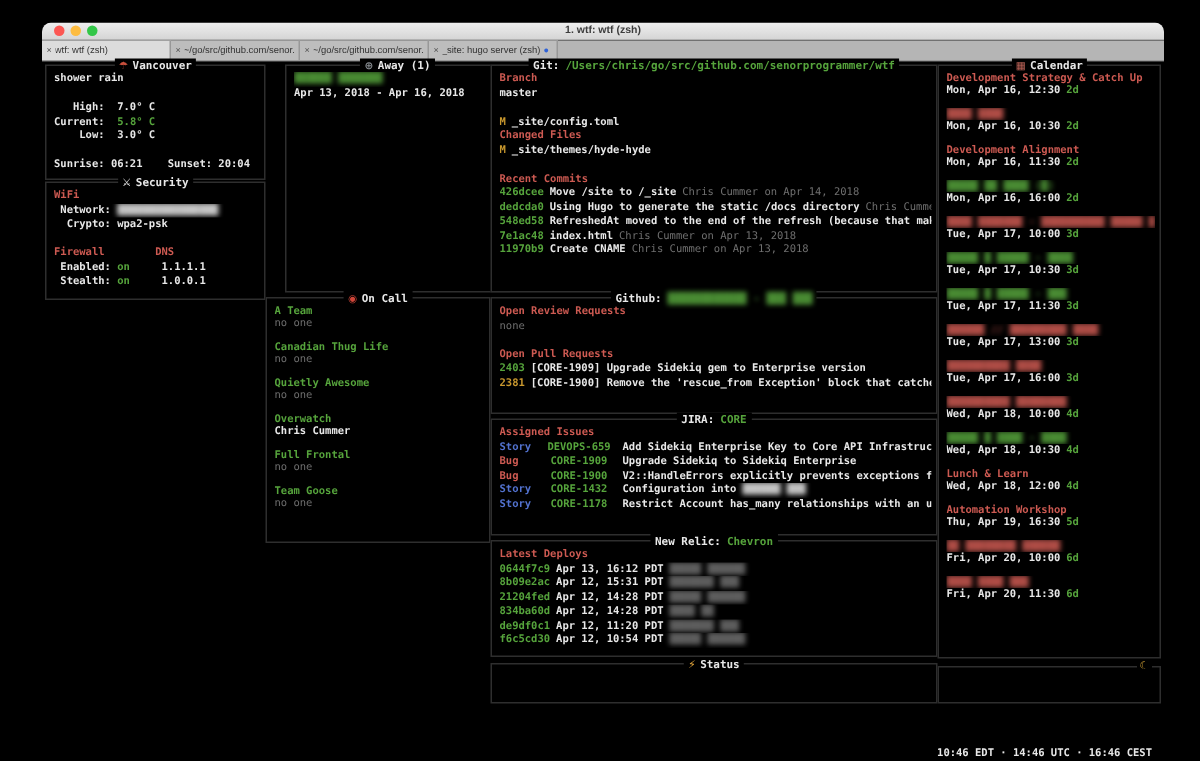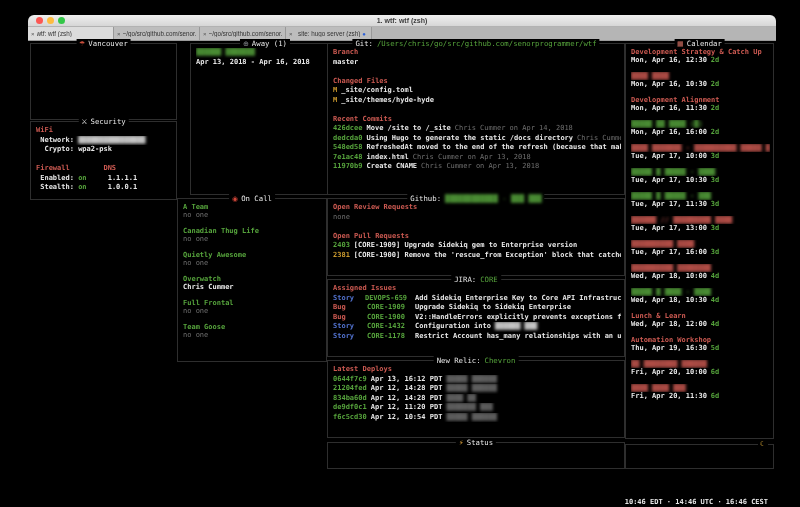--- a/index.html
+++ b/index.html
@@ -20,21 +20,21 @@
   .tab{width:79px;display:flex;align-items:center;gap:2px;padding:0 3px;
        border-right:1px solid #989898;background:#bdbdbd;overflow:hidden;}
   .tab.active{background:#dcdcdc;}
   .tabx{color:#555;font-size:6px;flex:0 0 auto;}
   .tablabel{color:#333;font-size:6.3px;white-space:nowrap;overflow:hidden;}
   .tabdot{color:#2f62d8;font-size:6px;flex:0 0 auto;}
   
   .content{position:relative;background:#000;height:463px;color:#e8e8e8;}
   .panel{position:absolute;border:1px solid #2e2e2e;background:#000;}
   .ptitle{position:absolute;top:-5px;left:50%;transform:translateX(-50%);
-          background:#000;padding:0 3px;font-size:7.3px;font-weight:normal;
+          background:#000;padding:0 3px;font-size:7.3px;font-weight:bold;
           line-height:9px;white-space:nowrap;color:#e8e8e8;}
   .picon{font-family:"DejaVu Sans",sans-serif;font-size:7px;margin-right:3px;}
   .pbody{position:absolute;left:5px;right:3px;top:4px;bottom:2px;overflow:hidden;}
   .ln{white-space:pre;line-height:9.5px;min-height:9.5px;font-size:7px;
       overflow:hidden;font-weight:bold;}
   .tight .ln{line-height:8px;min-height:8px;}
   .r{color:#cd5a52}.g{color:#56a43c}.y{color:#c9982e}
   .w{color:#e8e8e8}.gy{color:#6f6f6f;font-weight:normal}
   [data-color="red"]{color:#cd5a52}[data-color="green"]{color:#56a43c}
   [data-color="yellow"]{color:#c9982e}[data-color="blue"]{color:#5272cf}
@@ -83,20 +83,29 @@
       <span class="tabx">×</span>
       <span class="tablabel">_site: hugo server (zsh)</span>
       <span class="tabdot">●</span>
     </div>
   </div>
 
   <div class="content">
 
     <div class="panel" style="left:2px;top:2px;width:145px;height:75px">
       <div class="ptitle"><span class="picon icon-umbrella">☂</span><span>Vancouver</span></div>
+      <div class="pbody">
+        <div class="ln w">shower rain</div>
+        <div class="ln"></div>
+        <div class="ln"><span class="w">   High:  7.0° C</span></div>
+        <div class="ln"><span class="w">Current:  </span><span class="g">5.8° C</span></div>
+        <div class="ln"><span class="w">    Low:  3.0° C</span></div>
+        <div class="ln"></div>
+        <div class="ln"><span class="w">Sunrise: 06:21    Sunset: 20:04</span></div>
+      </div>
     </div>
 
     <div class="panel" style="left:2px;top:80px;width:145px;height:77px">
       <div class="ptitle"><span class="picon icon-swords">⚔</span><span>Security</span></div>
       <div class="pbody">
         <div class="ln"><span class="r">WiFi</span></div>
         <div class="ln"><span class="w"> Network: </span><span class="w rx">████████████████</span></div>
         <div class="ln"><span class="w">  Crypto: wpa2-psk</span></div>
         <div class="ln"></div>
         <div class="ln"><span class="r">Firewall        DNS</span></div>
@@ -135,22 +144,22 @@
         <div class="ln"><span data-color="gray">no one</span></div>
       </div>
     </div>
 
     <div class="panel" style="left:299px;top:2px;width:296px;height:150px">
       <div class="ptitle"><span class="w">Git:</span><span class="g ml">/Users/chris/go/src/github.com/senorprogrammer/wtf</span></div>
       <div class="pbody">
         <div class="ln"><span class="r">Branch</span></div>
         <div class="ln"><span class="w">master</span></div>
         <div class="ln"></div>
+        <div class="ln"><span class="y">M</span><span class="w ml">_site/config.toml</span></div>
         <div class="ln"><span class="r">Changed Files</span></div>
-        <div class="ln"><span class="y">M</span><span class="w ml">_site/config.toml</span></div>
         <div class="ln"><span class="y">M</span><span class="w ml">_site/themes/hyde-hyde</span></div>
         <div class="ln"></div>
         <div class="ln"><span class="r">Recent Commits</span></div>
         <div class="ln"><span class="g">426dcee</span><span class="w ml">Move /site to /_site</span><span class="gy ml">Chris Cummer on Apr 14, 2018</span></div>
         <div class="ln"><span class="g">dedcda0</span><span class="w ml">Using Hugo to generate the static /docs directory</span><span class="gy ml">Chris Cummer</span></div>
         <div class="ln"><span class="g">548ed58</span><span class="w ml">RefreshedAt moved to the end of the refresh (because that makes</span><span class="gy ml"></span></div>
         <div class="ln"><span class="g">7e1ac48</span><span class="w ml">index.html</span><span class="gy ml">Chris Cummer on Apr 13, 2018</span></div>
         <div class="ln"><span class="g">11970b9</span><span class="w ml">Create CNAME</span><span class="gy ml">Chris Cummer on Apr 13, 2018</span></div>
       </div>
     </div>
@@ -177,20 +186,21 @@
         <div class="ln"><span class="jtype" data-color="blue">Story</span><span class="jkey g">CORE-1432</span><span class="w ml2">Configuration into </span><span class="w rx">██████ ███</span></div>
         <div class="ln"><span class="jtype" data-color="blue">Story</span><span class="jkey g">CORE-1178</span><span class="w ml2">Restrict Account has_many relationships with an upper</span></div>
       </div>
     </div>
 
     <div class="panel" style="left:299px;top:319px;width:296px;height:76px">
       <div class="ptitle"><span class="w">New Relic:</span><span class="g ml">Chevron</span></div>
       <div class="pbody">
         <div class="ln"><span class="r">Latest Deploys</span></div>
         <div class="ln"><span class="g">0644f7c9</span><span class="w ml">Apr 13, 16:12 PDT</span><span class="gy rx ml">█████ ██████</span></div>
+        <div class="ln"><span class="g">8b09e2ac</span><span class="w ml">Apr 12, 15:31 PDT</span><span class="gy rx ml">███████ ███</span></div>
         <div class="ln"><span class="g">21204fed</span><span class="w ml">Apr 12, 14:28 PDT</span><span class="gy rx ml">█████ ██████</span></div>
         <div class="ln"><span class="g">834ba60d</span><span class="w ml">Apr 12, 14:28 PDT</span><span class="gy rx ml">████ ██</span></div>
         <div class="ln"><span class="g">de9df0c1</span><span class="w ml">Apr 12, 11:20 PDT</span><span class="gy rx ml">███████ ███</span></div>
         <div class="ln"><span class="g">f6c5cd30</span><span class="w ml">Apr 12, 10:54 PDT</span><span class="gy rx ml">█████ ██████</span></div>
       </div>
     </div>
 
     <div class="panel" style="left:299px;top:401px;width:296px;height:25px">
       <div class="ptitle"><span class="picon icon-bolt">⚡</span><span>Status</span></div>
       <div class="pbody"></div>

